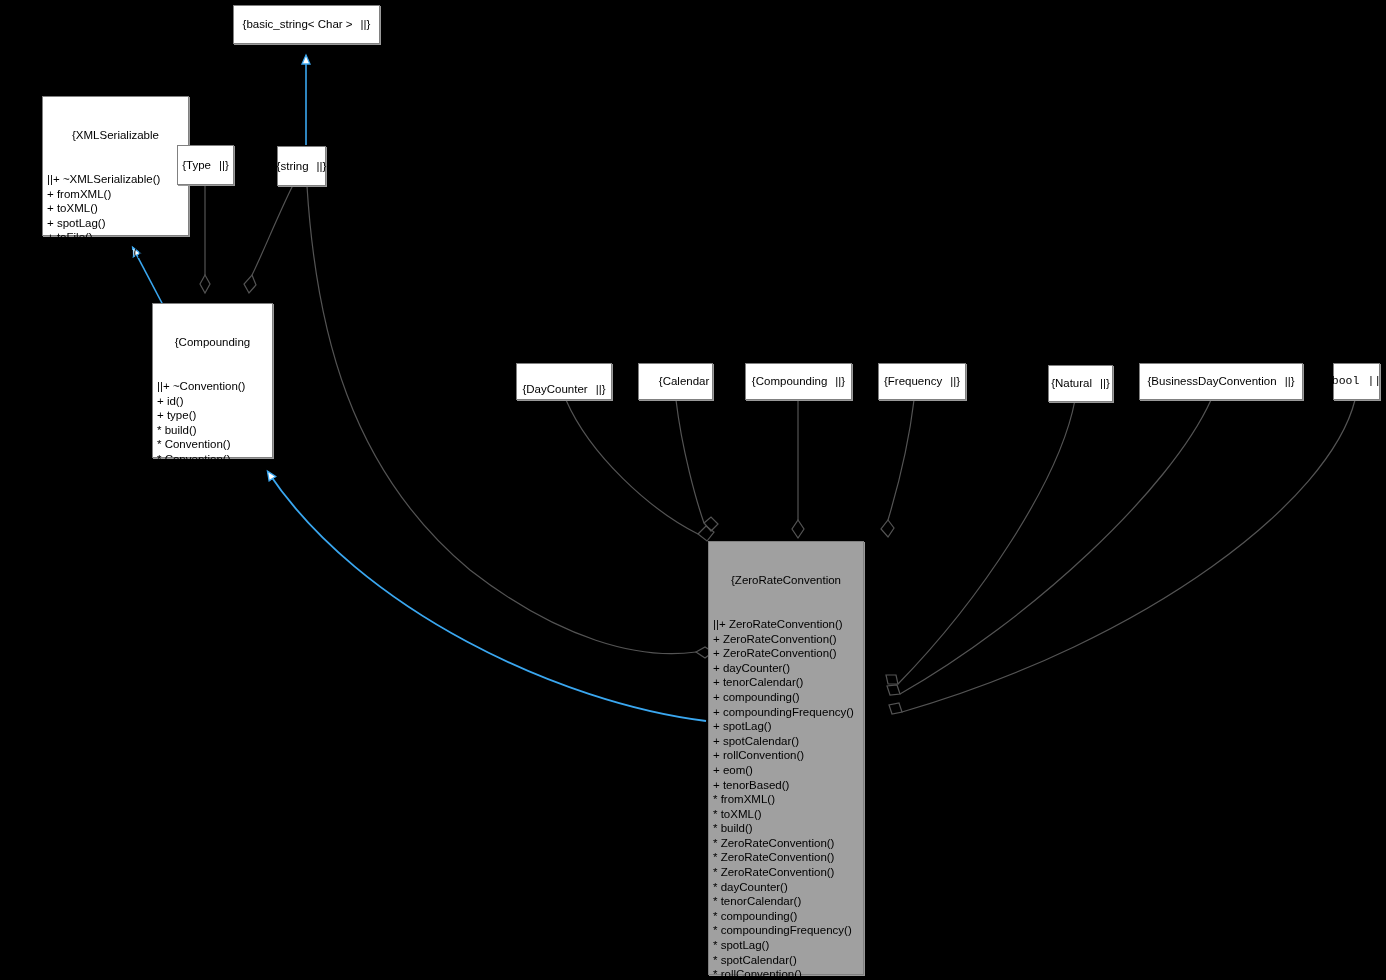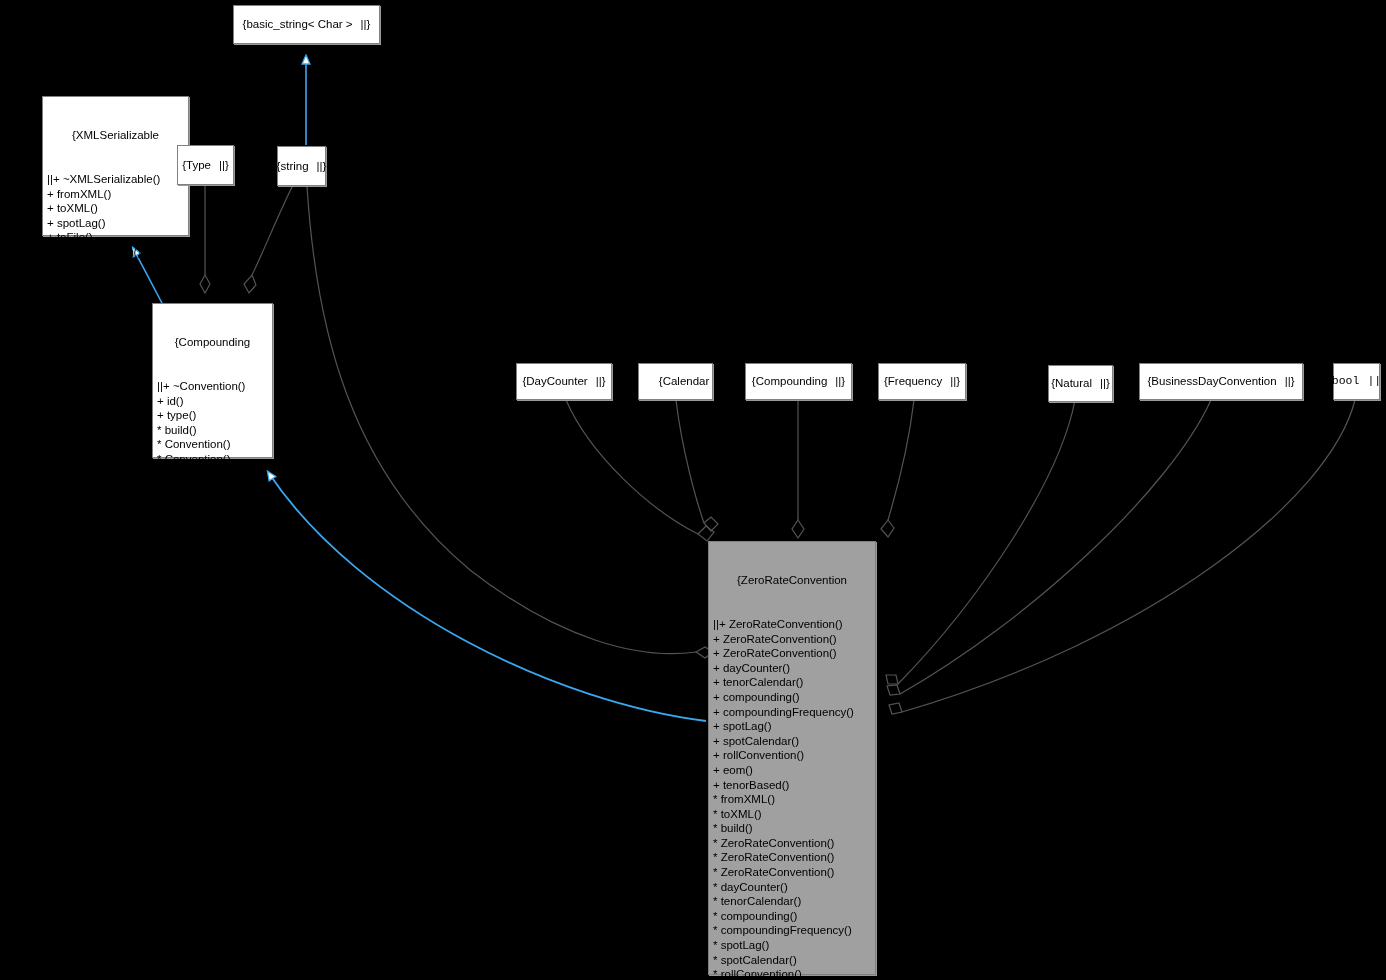--- a/index.html
+++ b/index.html
@@ -158,21 +158,21 @@
     <span class="title">{string</span>
     <span class="closer">||}</span>
   </div>
 
   <div class="node" style="left: 152px; top: 303px; width: 121px; height: 155px;">
     <span class="title">{Compounding</span>
     <span class="members"><span class="member">||+ ~Convention()</span><span class="member">+ id()</span><span class="member">+ type()</span><span class="member">* build()</span><span class="member">* Convention()</span><span class="member">* Convention()</span><span class="member">* id()</span><span class="member">* type()</span></span>
     <span class="closer">}</span>
   </div>
 
-  <div class="node compact" style="left: 516px; top: 363px; width: 96px; height: 37px;">
+  <div class="node compact" style="left: 516px; top: 363px; width: 96px; height: 37px; align-items: flex-end;">
     <span class="title">{DayCounter</span>
     <span class="closer">||}</span>
   </div>
 
   <div class="node compact" style="left: 638px; top: 363px; width: 75px; height: 37px; padding-left: 39px;">
     <span class="title">{Calendar</span>
     <span class="closer">||}</span>
   </div>
 
   <div class="node compact" style="left: 745px; top: 363px; width: 107px; height: 37px;">
@@ -193,19 +193,19 @@
   <div class="node compact" style="left: 1139px; top: 363px; width: 164px; height: 37px;">
     <span class="title">{BusinessDayConvention</span>
     <span class="closer">||}</span>
   </div>
 
   <div class="node compact" style="left: 1333px; top: 363px; width: 47px; height: 37px; font-family: Liberation Mono, monospace;">
     <span class="title">{bool</span>
     <span class="closer">||}</span>
   </div>
 
-  <div class="node highlight" style="left: 708px; top: 541px; width: 168px; height: 434px;">
+  <div class="node highlight" style="left: 708px; top: 541px; width: 156px; height: 434px;">
     <span class="title">{ZeroRateConvention</span>
     <span class="members"><span class="member">||+ ZeroRateConvention()</span><span class="member">+ ZeroRateConvention()</span><span class="member">+ ZeroRateConvention()</span><span class="member">+ dayCounter()</span><span class="member">+ tenorCalendar()</span><span class="member">+ compounding()</span><span class="member">+ compoundingFrequency()</span><span class="member">+ spotLag()</span><span class="member">+ spotCalendar()</span><span class="member">+ rollConvention()</span><span class="member">+ eom()</span><span class="member">+ tenorBased()</span><span class="member">* fromXML()</span><span class="member">* toXML()</span><span class="member">* build()</span><span class="member">* ZeroRateConvention()</span><span class="member">* ZeroRateConvention()</span><span class="member">* ZeroRateConvention()</span><span class="member">* dayCounter()</span><span class="member">* tenorCalendar()</span><span class="member">* compounding()</span><span class="member">* compoundingFrequency()</span><span class="member">* spotLag()</span><span class="member">* spotCalendar()</span><span class="member">* rollConvention()</span></span>
     
   </div>
 
 </div>
 
 </body></html>

